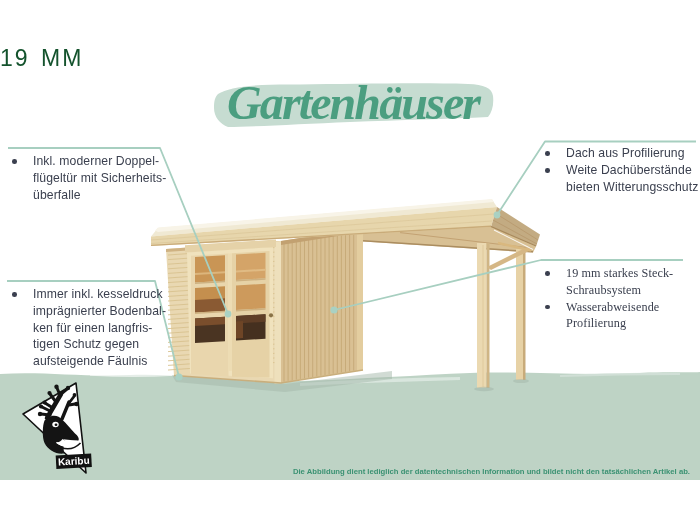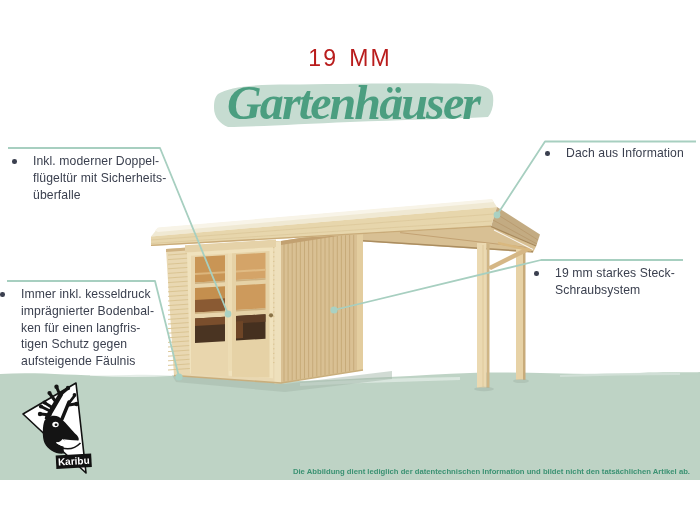--- a/index.html
+++ b/index.html
@@ -234,40 +234,42 @@
 
     <g transform="rotate(-3 74,461)">
       <rect x="56" y="454.5" width="35.5" height="13.5" fill="#111111"></rect>
       <text x="73.8" y="464.6" text-anchor="middle" font-size="10" font-weight="bold" fill="#ffffff">Karibu</text>
     </g>
   </g>
 
   <text x="690" y="474" text-anchor="end" font-size="7.7" font-weight="bold" fill="#3b9273">Die Abbildung dient lediglich der datentechnischen Information und bildet nicht den tatsächlichen Artikel ab.</text>
 </svg>
 
-<div style="position:absolute;left:0;top:45px;width:700px;text-align:center;font-size:23px;
-     letter-spacing:2px;word-spacing:3px;color:#b91c1c;font-weight:400;">19 MM</div>
+<div style="position:absolute;left:0;top:45px;width:700px;text-align:left;font-size:23px;
+     letter-spacing:2px;word-spacing:3px;color:#14532d;font-weight:400;">19 MM</div>
 
 <div class="txt" style="left:12px;top:153px;width:165px;">
 <ul>
 <li class="b">Inkl. moderner Doppel-<br>flügeltür mit Sicherheits-<br>überfalle</li>
 </ul>
 </div>
 
-<div class="txt" style="left:0;top:286px;width:170px;">
+<div class="txt" style="left:12px;top:286px;width:170px;">
 <ul>
 <li class="b">Immer inkl. kesseldruck<br>imprägnierter Bodenbal-<br>ken für einen langfris-<br>tigen Schutz gegen<br>aufsteigende Fäulnis</li>
 </ul>
 </div>
 
 <div class="txt" style="left:545px;top:145px;width:155px;">
 <ul>
-<li class="b">Dach aus Information</li>
-</ul>
-</div>
-
-<div class="txt" style="left:534px;top:265px;width:155px;">
+<li class="b">Dach aus Profilierung</li>
+<li class="b">Weite Dachüberstände<br>bieten Witterungsschutz</li>
+</ul>
+</div>
+
+<div class="txt" style="left:545px;top:265px;width:155px;font-family:Liberation Serif, serif;">
 <ul>
 <li class="b">19 mm starkes Steck-<br>Schraubsystem</li>
+<li class="b">Wasserabweisende<br>Profilierung</li>
 </ul>
 </div>
 
 </div>
 
 </body></html>

